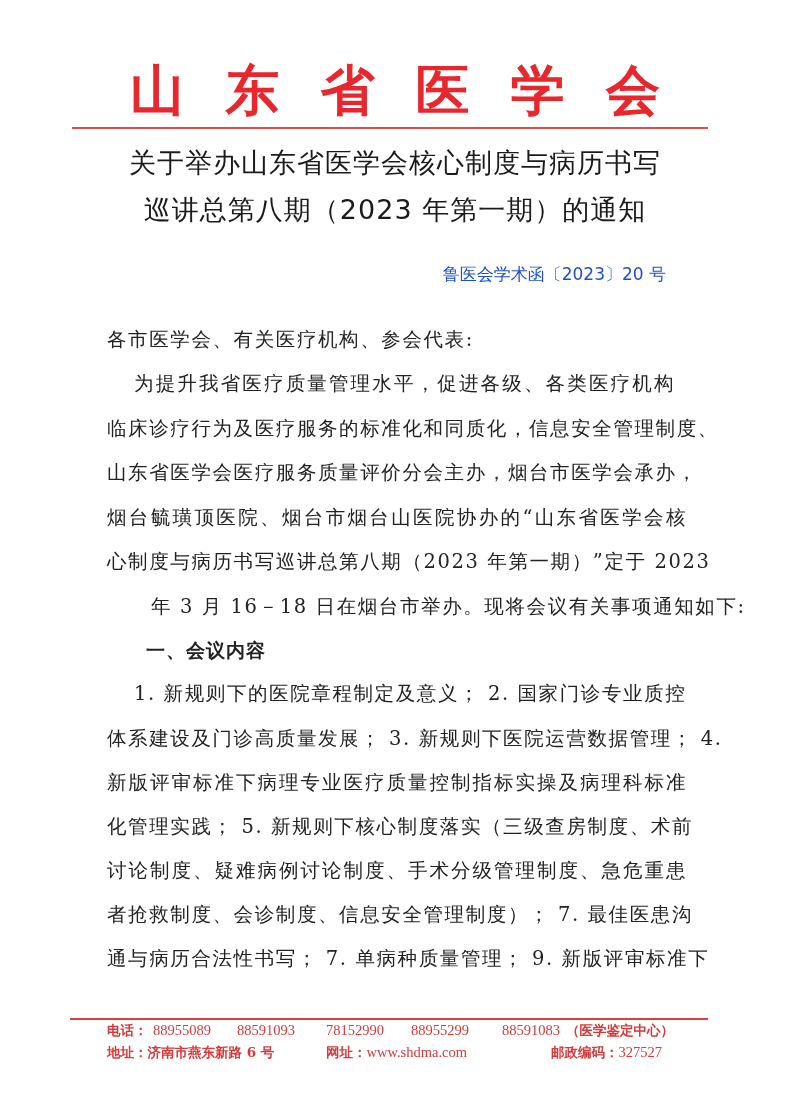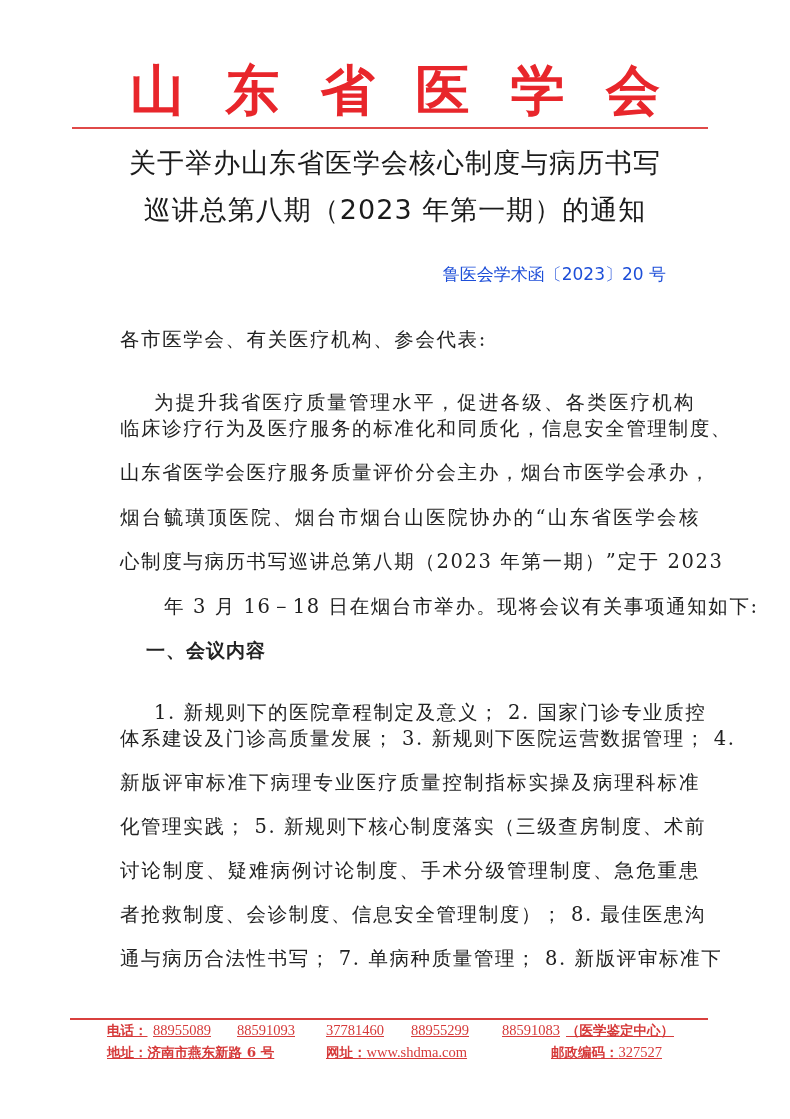--- a/index.html
+++ b/index.html
@@ -19,29 +19,29 @@
   .title {
     left: 60px; width: 670px; text-align: center;
     font-family: "DejaVu Sans", sans-serif; font-size: 27px; color: #1b1b1b; letter-spacing: 1px;
   }
   .t1 { top: 145px; }
   .t2 { top: 192px; }
   .docno {
     right: 124px; top: 263px; font-size: 17px; color: #1d4ed8; font-family: "DejaVu Sans", sans-serif;
   }
   .line {
-    left: 120px; width: 580px; font-size: 19.5px; white-space: nowrap; letter-spacing: 1.6px;
+    left: 107px; width: 580px; font-size: 19.5px; white-space: nowrap; letter-spacing: 1.6px;
     color: #222; line-height: 26px;
   }
   .justify { text-align: justify; text-align-last: justify; }
-  .indent { left: 154px; width: 541px; margin-top: 19px; }
+  .indent { left: 134px; width: 541px; }
   .heading { left: 146px; font-family: "DejaVu Sans", sans-serif; font-weight: bold; font-size: 19px; letter-spacing: 1px; }
   .rule-bottom { left: 70px; top: 1018px; width: 638px; height: 2px; background: #d9403e; }
   .foot {
-    font-family: "Liberation Serif", serif; font-size: 14.5px; color: #d63a3a; white-space: nowrap; text-decoration: underline;
+    font-family: "Liberation Serif", serif; font-size: 14.5px; color: #d63a3a; white-space: nowrap;
   }
   .foot .lbl { font-family: "DejaVu Serif", serif; font-weight: bold; font-size: 13.5px; }
 </style>
 </head>
 <body>
 
 <div class="abs masthead">
   <span>山</span>
   <span>东</span>
   <span>省</span>
@@ -65,31 +65,31 @@
 <div class="abs line justify" style="top:549px;">心制度与病历书写巡讲总第八期（2023 年第一期）”定于 2023</div>
 <div class="abs line" style="top:594px;margin-left:44px;">年 3 月 16－18 日在烟台市举办。现将会议有关事项通知如下:</div>
 
 <div class="abs line heading" style="top:637px;">一、会议内容</div>
 
 <div class="abs line indent justify" style="top:681px;">1. 新规则下的医院章程制定及意义； 2. 国家门诊专业质控</div>
 <div class="abs line justify" style="top:726px;">体系建设及门诊高质量发展； 3. 新规则下医院运营数据管理； 4.</div>
 <div class="abs line justify" style="top:770px;">新版评审标准下病理专业医疗质量控制指标实操及病理科标准</div>
 <div class="abs line justify" style="top:814px;">化管理实践； 5. 新规则下核心制度落实（三级查房制度、术前</div>
 <div class="abs line justify" style="top:858px;">讨论制度、疑难病例讨论制度、手术分级管理制度、急危重患</div>
-<div class="abs line justify" style="top:902px;">者抢救制度、会诊制度、信息安全管理制度）； 8. 最佳医患沟</div>
-<div class="abs line justify" style="top:946px;">通与病历合法性书写； 7. 单病种质量管理； 8. 新版评审标准下</div>
+<div class="abs line justify" style="top:902px;">者抢救制度、会诊制度、信息安全管理制度）； 7. 最佳医患沟</div>
+<div class="abs line justify" style="top:946px;">通与病历合法性书写； 7. 单病种质量管理； 9. 新版评审标准下</div>
 
 <div class="abs rule-bottom"></div>
 
 <div class="abs foot" style="left:107px; top:1022px;">
   <span class="lbl">电话：</span>
 </div>
 <div class="abs foot" style="left:153px; top:1022px;">88955089</div>
 <div class="abs foot" style="left:237px; top:1022px;">88591093</div>
-<div class="abs foot" style="left:326px; top:1022px;">37781460</div>
+<div class="abs foot" style="left:326px; top:1022px;">78152990</div>
 <div class="abs foot" style="left:411px; top:1022px;">88955299</div>
 <div class="abs foot" style="left:502px; top:1022px;">88591083</div>
 <div class="abs foot" style="left:566px; top:1022px;">
   <span class="lbl">（医学鉴定中心）</span>
 </div>
 
 <div class="abs foot" style="left:107px; top:1044px;">
   <span class="lbl">地址：</span><span class="lbl">济南市燕东新路 6 号</span>
 </div>
 <div class="abs foot" style="left:326px; top:1044px;">

